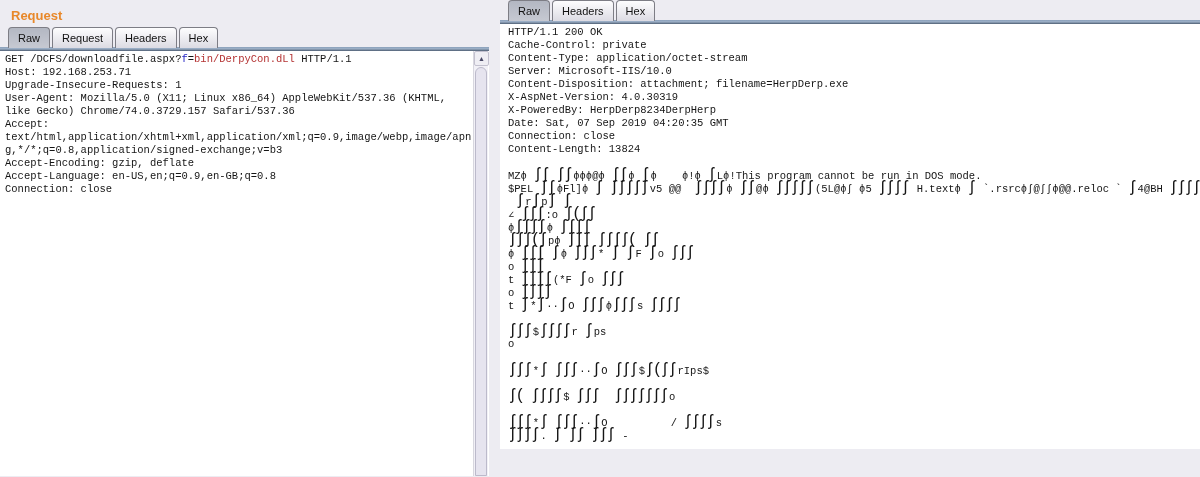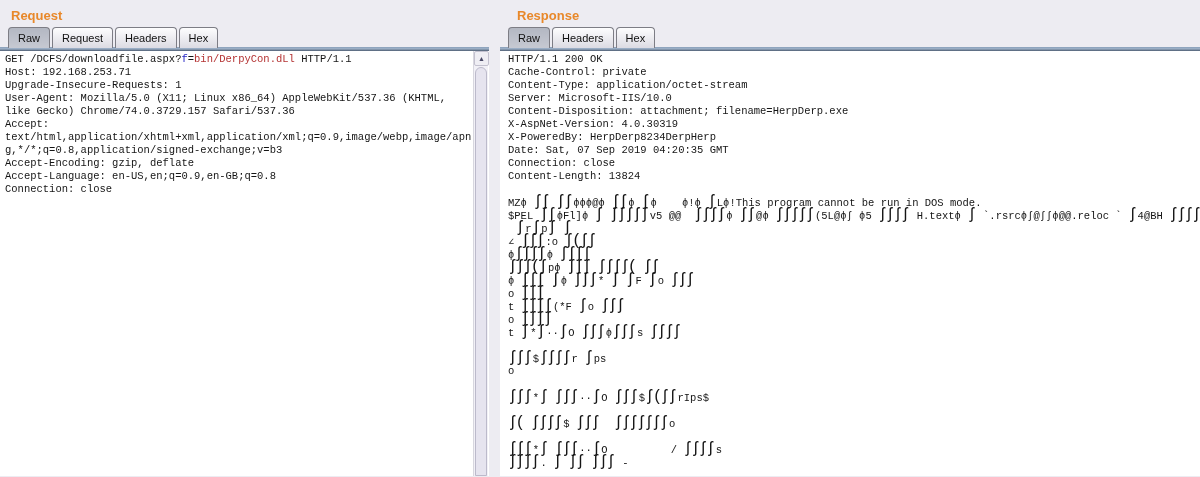--- a/index.html
+++ b/index.html
@@ -86,21 +86,20 @@
   <div class="textarea">
     <div class="textbody" style="width:473px;"><div class="tline"><span>GET /DCFS/downloadfile.aspx?</span><span class="pn">f</span><span>=</span><span class="pv">bin/DerpyCon.dLl</span><span> HTTP/1.1</span></div><div class="tline">Host: 192.168.253.71</div><div class="tline">Upgrade-Insecure-Requests: 1</div><div class="tline">User-Agent: Mozilla/5.0 (X11; Linux x86_64) AppleWebKit/537.36 (KHTML,</div><div class="tline">like Gecko) Chrome/74.0.3729.157 Safari/537.36</div><div class="tline">Accept:</div><div class="tline">text/html,application/xhtml+xml,application/xml;q=0.9,image/webp,image/apn</div><div class="tline">g,*/*;q=0.8,application/signed-exchange;v=b3</div><div class="tline">Accept-Encoding: gzip, deflate</div><div class="tline">Accept-Language: en-US,en;q=0.9,en-GB;q=0.8</div><div class="tline">Connection: close</div></div>
     <div class="vscroll">
       <div class="sbtn">▲</div>
       <div class="sthumb"></div>
     </div>
   </div>
 </div>
 
 <div class="panel panel-response">
-  <div class="panel-title">Response</div>
   <div class="tabrow">
     <div class="tab selected">
         <span>Raw</span>
       </div>
     <div class="tab">
         <span>Headers</span>
       </div>
     <div class="tab">
         <span>Hex</span>
       </div>

